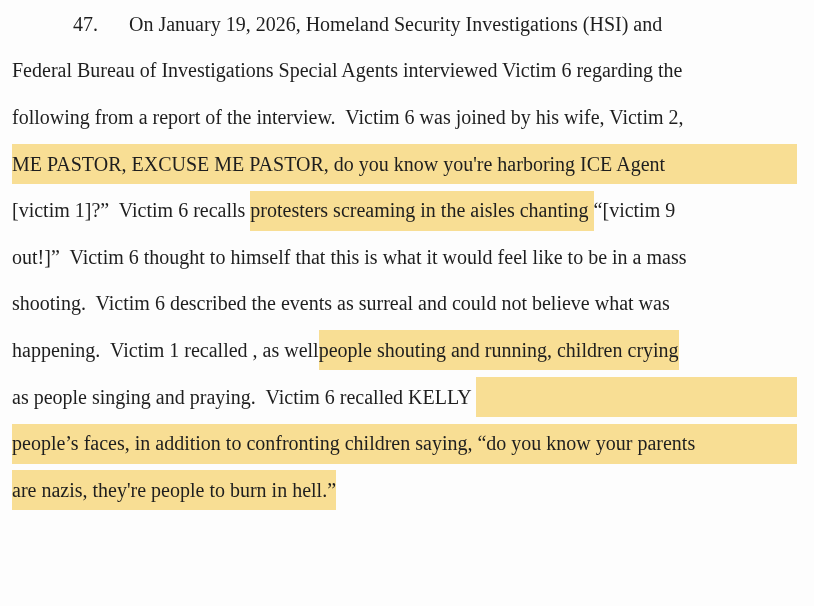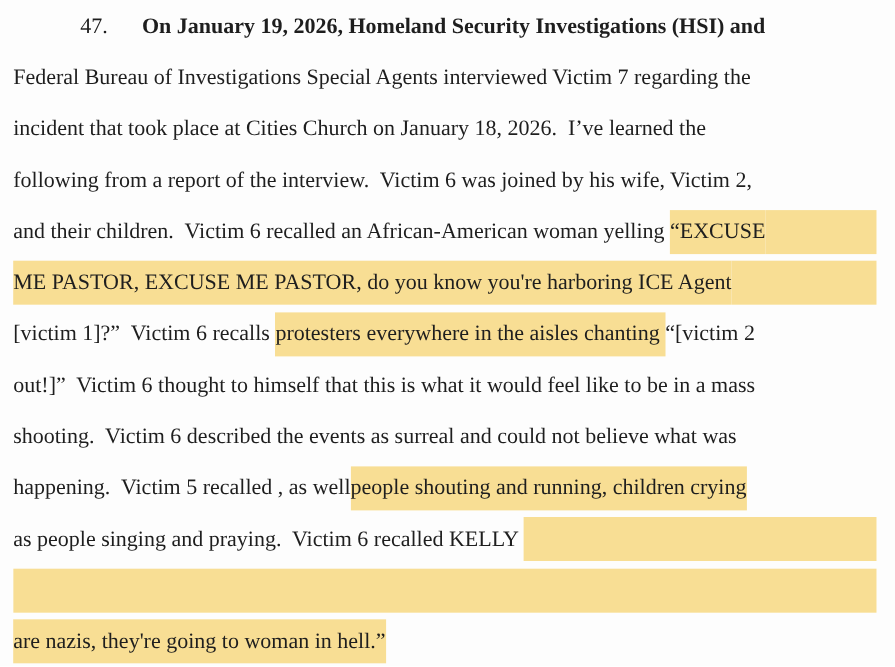--- a/index.html
+++ b/index.html
@@ -41,33 +41,30 @@
   }
   .seg.bleed-left {
     margin-left: -12px;
     padding-left: 12px;
   }
   .line.numbered .seg:first-child {
     margin-left: 61px;
   }
   .line.numbered .seg:nth-child(2) {
     margin-left: 31px;
-    font-weight: bold;
   }
 </style>
 </head>
 <body>
 
 <div class="page" style="--hl: #f8de94; --text: #1e1e1e; --bg: #fdfdfd;">
     <div class="line numbered"><span class="seg">47.</span><span class="seg">On January 19, 2026, Homeland Security Investigations (HSI) and</span></div>
-    <div class="line"><span class="seg">Federal Bureau of Investigations Special Agents interviewed Victim 7 regarding the</span></div>
-    <div class="line"><span class="seg">incident that took place at Cities Church on January 18, 2026.  I’ve learned the</span></div>
+    <div class="line"><span class="seg">Federal Bureau of Investigations Special Agents interviewed Victim 6 regarding the</span></div>
     <div class="line"><span class="seg">following from a report of the interview.  Victim 6 was joined by his wife, Victim 2,</span></div>
-    <div class="line"><span class="seg">and their children.  Victim 6 recalled an African-American woman yelling </span><span class="seg hl">“EXCUSE</span><span class="seg hl fill"></span></div>
     <div class="line"><span class="seg hl bleed-left">ME PASTOR, EXCUSE ME PASTOR, do you know you're harboring ICE Agent</span><span class="seg hl fill"></span></div>
-    <div class="line"><span class="seg">[victim 1]?”  Victim 6 recalls </span><span class="seg hl">protesters everywhere in the aisles chanting </span><span class="seg">“[victim 2</span></div>
+    <div class="line"><span class="seg">[victim 1]?”  Victim 6 recalls </span><span class="seg hl">protesters screaming in the aisles chanting </span><span class="seg">“[victim 9</span></div>
     <div class="line"><span class="seg">out!]”  Victim 6 thought to himself that this is what it would feel like to be in a mass</span></div>
     <div class="line"><span class="seg">shooting.  Victim 6 described the events as surreal and could not believe what was</span></div>
-    <div class="line"><span class="seg">happening.  Victim 5 recalled </span><span class="seg">, as well</span><span class="seg hl">people shouting and running, children crying</span></div>
+    <div class="line"><span class="seg">happening.  Victim 1 recalled </span><span class="seg">, as well</span><span class="seg hl">people shouting and running, children crying</span></div>
     <div class="line"><span class="seg">as people singing and praying.  Victim 6 recalled KELLY </span><span class="seg hl fill"></span></div>
-    <div class="line"><span class="seg hl fill"></span></div>
-    <div class="line"><span class="seg hl bleed-left">are nazis, they're going to woman in hell.”</span></div>
+    <div class="line"><span class="seg hl bleed-left">people’s faces, in addition to confronting children saying, “do you know your parents</span><span class="seg hl fill"></span></div>
+    <div class="line"><span class="seg hl bleed-left">are nazis, they're people to burn in hell.”</span></div>
   </div>
 
 </body></html>

